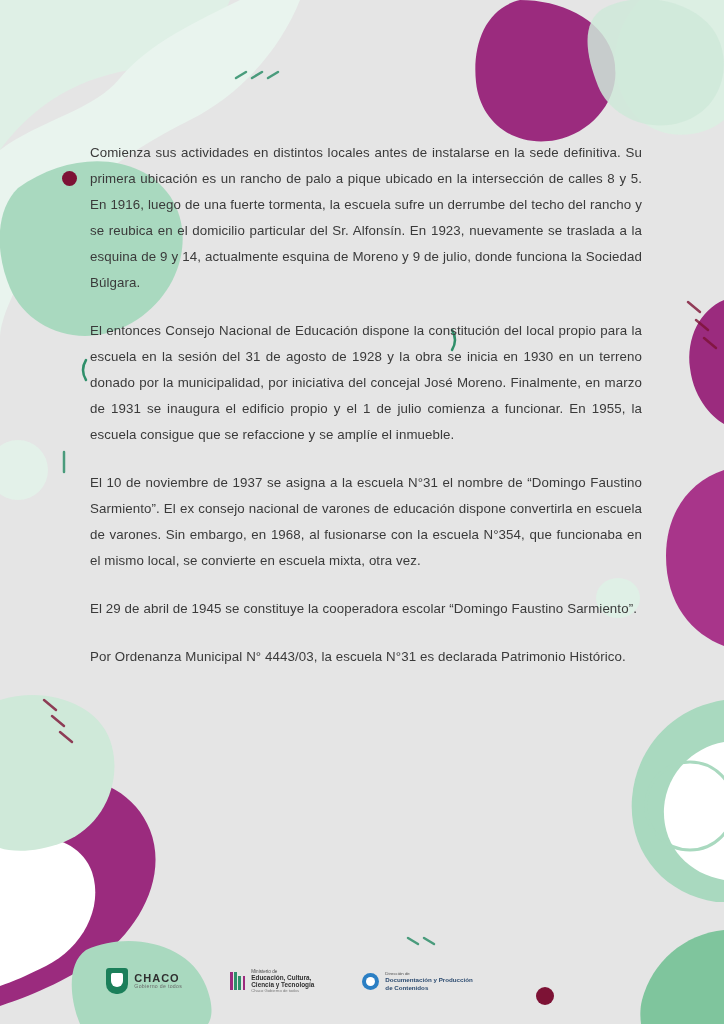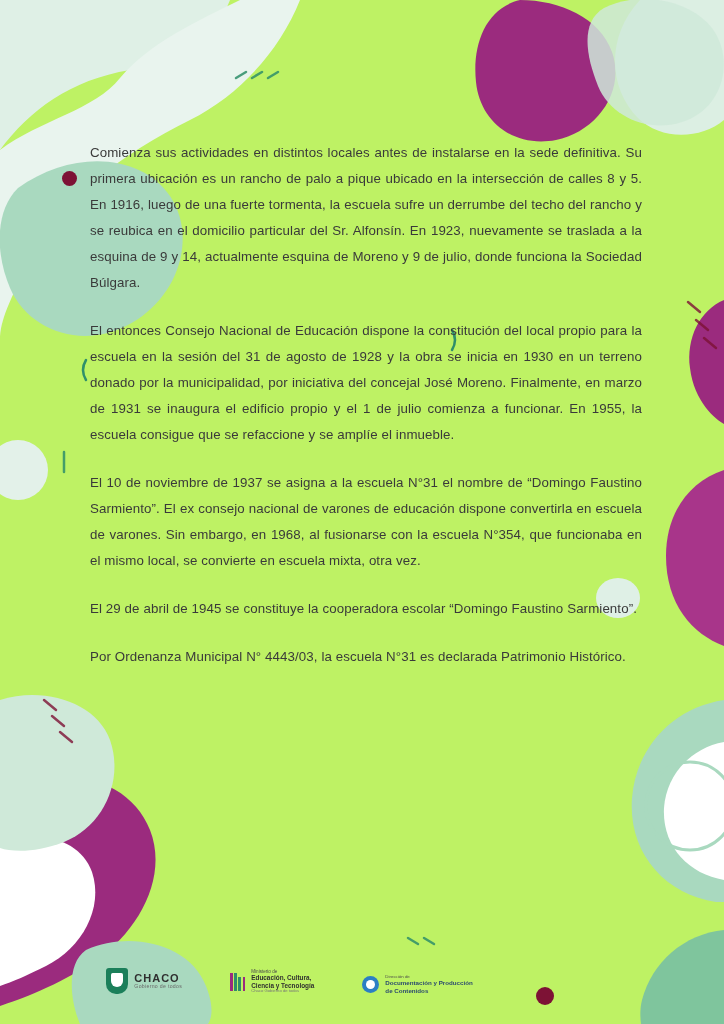--- a/index.html
+++ b/index.html
@@ -7,21 +7,21 @@
     width: 724px;
     height: 1024px;
     background: #ffffff;
     font-family: "Liberation Sans", sans-serif;
   }
   .page {
     position: relative;
     width: 724px;
     height: 1024px;
     overflow: hidden;
-    background: #bef264;
+    background: #e5e5e5;
   }
 
   
   .deco { position: absolute; top: 0; left: 0; width: 724px; height: 1024px; pointer-events: none; }
 
   
   .content {
     position: absolute;
     left: 90px;
     top: 140px;
@@ -51,21 +51,21 @@
   }
 
   
   .footer {
     position: absolute;
     left: 0;
     bottom: 30px;
     width: 579px;
     display: flex;
     justify-content: center;
-    align-items: flex-end;
+    align-items: center;
     gap: 48px;
     z-index: 6;
   }
   .logo-block { display: flex; align-items: center; gap: 6px; }
   .logo-chaco-mark {
     width: 22px; height: 26px;
     background: #1b7f5a;
     border-radius: 3px 3px 10px 10px;
     position: relative;
   }

